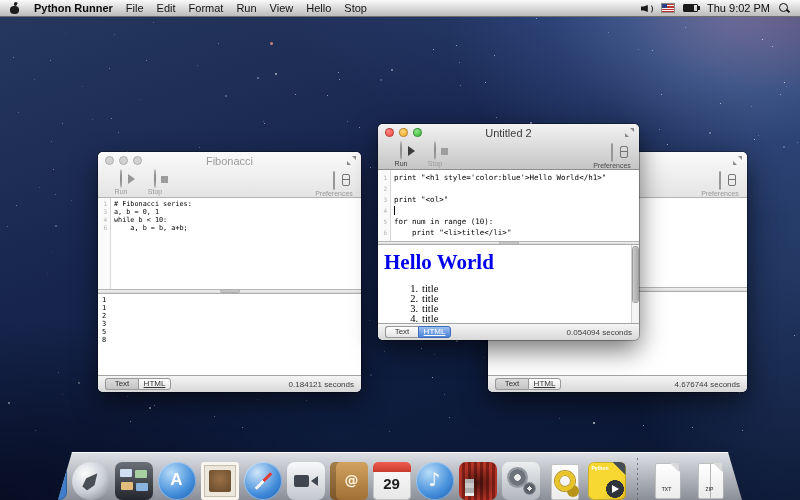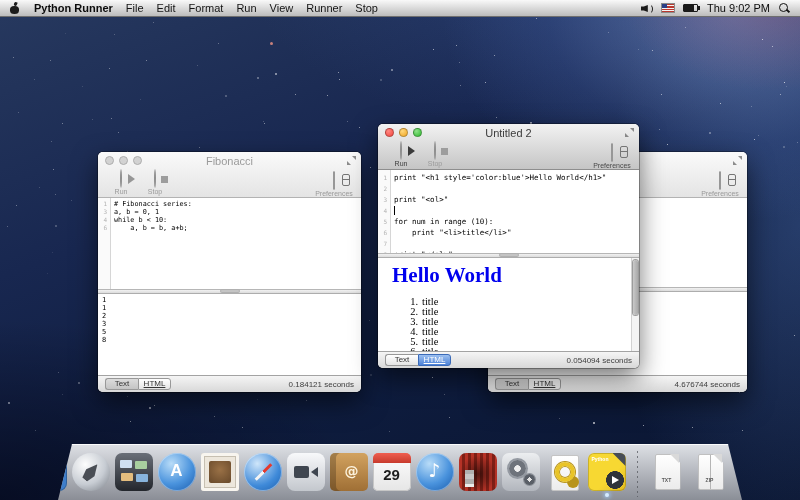--- a/index.html
+++ b/index.html
@@ -41,21 +41,21 @@
   .battery-icon::after { content:""; position:absolute; right:-3px; top:1px; width:2px; height:4px; background:#1a1a1a; }
   .clock { font-size:11px; color:#0c0c0c; }
   .spotlight-icon { width:11px; height:11px; position:relative; }
   .spotlight-icon::before { content:""; position:absolute; left:0; top:0; width:7px; height:7px; border:1.5px solid #111; border-radius:50%; }
   .spotlight-icon::after { content:""; position:absolute; left:7px; top:7px; width:4px; height:2px; background:#111; transform:rotate(45deg); }
 
   
   .window { position:absolute; border-radius:5px; overflow:hidden; background:#fff;
     box-shadow:0 10px 26px rgba(0,0,0,.55), 0 0 0 1px rgba(0,0,0,.3); display:flex; flex-direction:column; }
   #left-window   { left:98px;  top:152px; width:263px; height:240px; z-index:10; }
-  #center-window { left:378px; top:124px; width:261px; height:244px; z-index:30; }
+  #center-window { left:378px; top:124px; width:261px; height:216px; z-index:30; }
   #right-window  { left:488px; top:152px; width:259px; height:240px; z-index:20; }
 
   .chrome { flex:0 0 auto; background:linear-gradient(#f2f2f2,#c5c5c5); border-bottom:1px solid #8e8e8e; }
   .window.inactive .chrome { background:linear-gradient(#fafafa,#e4e4e4); border-bottom-color:#b3b3b3; }
   .titlebar { height:17px; position:relative; display:flex; align-items:center; justify-content:center; }
   .title { font-size:11px; color:#3c3c3c; }
   .inactive .title { color:#9b9b9b; }
   .lights { position:absolute; left:7px; top:4px; display:flex; gap:5px; }
   .light { width:9px; height:9px; border-radius:50%; border:1px solid rgba(0,0,0,.28); }
   .light.close { background:radial-gradient(circle at 35% 30%, #ff8a84, #f2443c); }
@@ -97,45 +97,45 @@
   .caret { width:1px; background:#000; height:9px; margin-left:4px; align-self:center; }
 
   .splitter { height:5px; background:linear-gradient(#f1f1f1,#dcdcdc); border-top:1px solid #b6b6b6; border-bottom:1px solid #adadad; position:relative; }
   .splitter::after { content:""; position:absolute; left:50%; top:0; width:18px; height:2px; margin-left:-9px;
     border-radius:2px; background:#c4c4c4; box-shadow:0 0 0 1px #b0b0b0; }
 
   .output { flex:1 1 auto; background:#fff; overflow:hidden; position:relative; }
   .out-line { font-family:"DejaVu Sans Mono",monospace; font-size:7px; line-height:8px; padding-left:4px; color:#000; }
   #left-window .output { padding-top:2px; }
 
-  .html-heading { font-family:"Liberation Serif","DejaVu Serif",serif; font-weight:bold; font-size:21px; margin:5px 0 0 14px; }
+  .html-heading { font-family:"Liberation Serif","DejaVu Serif",serif; font-weight:bold; font-size:21px; margin:5px 0 0 6px; }
   .ol-list { margin-top:9px; }
   .ol-row { display:flex; font-family:"Liberation Serif","DejaVu Serif",serif; font-size:10.5px; line-height:10px; color:#000; }
   .ol-num { flex:0 0 44px; text-align:right; padding-right:4px; }
   .scrollbar { position:absolute; right:0; top:0; bottom:0; width:8px; background:#f4f4f4; border-left:1px solid #d2d2d2; }
   .scroll-thumb { position:absolute; left:1px; right:1px; top:2px; height:55px; border-radius:4px;
     background:linear-gradient(90deg,#c9c9c9,#a9a9a9); box-shadow:0 0 0 1px #9c9c9c; }
 
   .bottombar { flex:0 0 17px; background:linear-gradient(#f5f5f5,#d8d8d8); border-top:1px solid #a3a3a3;
     display:flex; align-items:center; padding:0 7px; }
   .seg { display:flex; }
   .seg-btn { width:33px; height:12px; line-height:10px; font-size:8px; text-align:center;
     border:1px solid #989898; background:linear-gradient(#ffffff,#e4e4e4); color:#333; }
   .seg-btn:first-child { border-radius:3px 0 0 3px; border-right:none; }
   .seg-btn:last-child  { border-radius:0 3px 3px 0;text-decoration:underline; }
   .seg-selected { background:linear-gradient(#9cc0f0,#4d82d8); color:#fff; border-color:#3a6ab8; }
   .inactive .seg-selected { background:linear-gradient(#dcdcdc,#c4c4c4); color:#333; border-color:#989898; }
   .time-label { margin-left:auto; font-size:8px; color:#3d3d3d; }
 
   
-  #dock { position:absolute; left:58px; right:58px; bottom:0; height:56px; z-index:90;
+  #dock { position:absolute; left:58px; right:58px; bottom:0; height:48px; z-index:90;
     background:linear-gradient(rgba(238,240,243,.93), rgba(148,151,158,.93));
     clip-path:polygon(14px 0, calc(100% - 14px) 0, 100% 100%, 0 100%);
     box-shadow:inset 0 1px 0 rgba(255,255,255,.85);
-    display:flex; align-items:center; justify-content:center; gap:5px; padding-top:0; }
+    display:flex; align-items:flex-end; justify-content:center; gap:5px; padding-top:0; }
   .dock-item { width:38px; height:38px; position:relative; flex:0 0 auto; }
   .dock-label { position:absolute; z-index:2; }
   .running-dot { position:absolute; left:50%; bottom:-6px; width:4px; height:4px; margin-left:-2px; border-radius:50%;
     background:#d7ecff; box-shadow:0 0 4px 1px rgba(160,205,255,.95); }
 
   .icon-finder { border-radius:8px; background:linear-gradient(90deg,#9cc7ef 0 49%, #3e7ecb 49%); box-shadow:inset 0 0 0 1px rgba(0,0,0,.22); }
   .icon-finder::before { content:""; position:absolute; left:11px; top:11px; width:3px; height:7px; border-radius:2px; background:#1d3a5f; box-shadow:13px 0 0 #dce9f7; }
   .icon-finder::after { content:""; position:absolute; left:8px; top:15px; width:22px; height:11px; border-bottom:2px solid #16304f; border-radius:0 0 100% 100%; }
   .icon-launchpad { border-radius:50%; background:radial-gradient(circle at 35% 30%, #fdfdfd, #c7ccd3 55%, #7f848c 95%); }
   .icon-launchpad::before { content:""; position:absolute; left:13px; top:9px; width:12px; height:20px; background:#4a4e55;
@@ -395,21 +395,21 @@
 
   <div id="menubar">
     <span class="apple-logo"></span>
     <span class="app-name">Python Runner</span>
     <span style="display:flex;">
         <span class="menu-item">File</span>
         <span class="menu-item">Edit</span>
         <span class="menu-item">Format</span>
         <span class="menu-item">Run</span>
         <span class="menu-item">View</span>
-        <span class="menu-item">Runner</span>
+        <span class="menu-item">Hello</span>
         <span class="menu-item">Stop</span>
       </span>
     <span id="menu-right">
       <span class="volume-icon"></span>
       <span class="flag-icon"></span>
       <span class="battery-icon"></span>
       <span class="clock">Thu 9:02 PM</span>
       <span class="spotlight-icon"></span>
     </span>
   </div>

